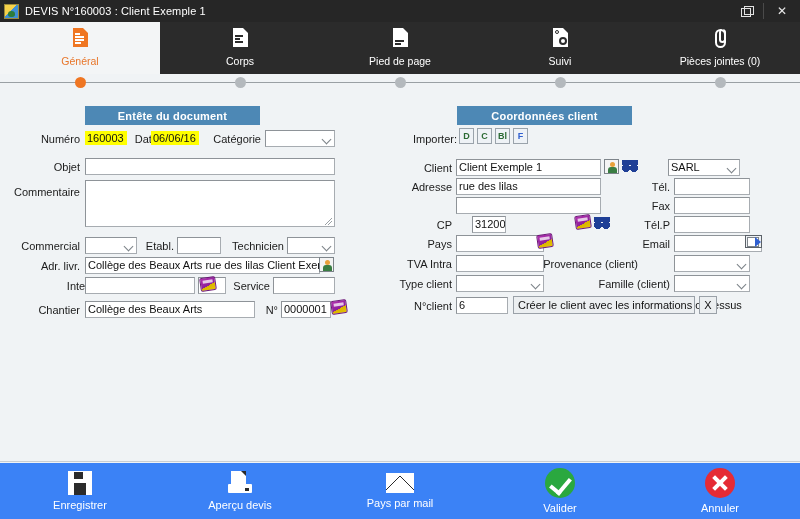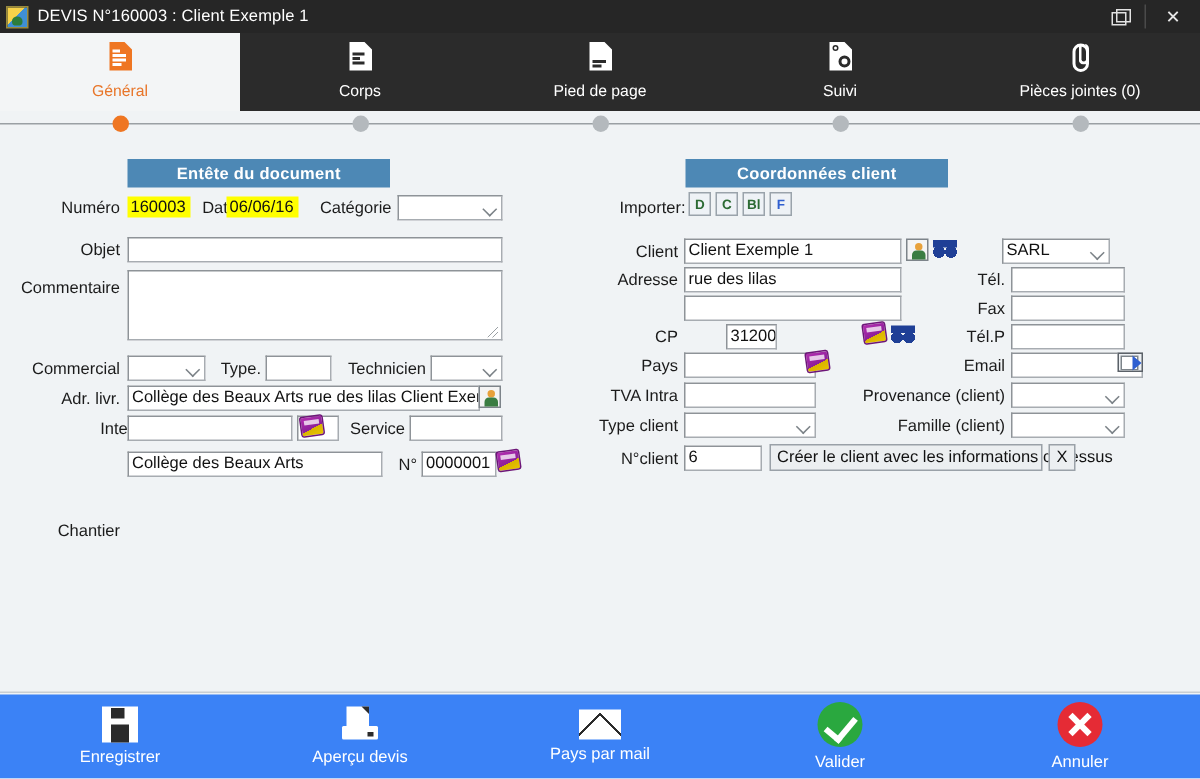--- a/index.html
+++ b/index.html
@@ -368,40 +368,40 @@
     <div class="ta" style="left:85px; top:88px; width:250px; height:47px;">
       <span></span>
       <span class="grip"></span>
     </div>
 
     <div class="lbl" style="left:8px; top:148px; width:72px;">Commercial</div>
     <div class="sel" style="left:85px; top:145px; width:52px;">
       <span></span>
       <span class="chev"></span>
     </div>
-    <div class="lbl" style="left:140px; top:148px; width:34px;">Type.</div>
+    <div class="lbl" style="left:140px; top:148px; width:34px;">Etabl.</div>
     <div class="fld" style="left:177px; top:145px; width:44px;"></div>
     <div class="lbl" style="left:222px; top:148px; width:62px;">Technicien</div>
     <div class="sel" style="left:287px; top:145px; width:48px;">
       <span></span>
       <span class="chev"></span>
     </div>
 
     <div class="lbl" style="left:8px; top:168px; width:72px;">Adr. livr.</div>
     <div class="fld" style="left:85px; top:165px; width:235px;">Collège des Beaux Arts rue des lilas  Client Exemple 1 TOULO</div>
     <div class="ipers" style="left:319px; top:165px;"></div>
 
     <div class="lbl" style="left:0px; top:188px; width:80px;margin-left:48px;">Interlocuteur</div>
     <div class="fld" style="left:85px; top:185px; width:110px;"></div>
     <div class="fld" style="left:198px; top:185px; width:28px;"></div>
     <div class="ibook" style="left:200px; top:185px;"></div>
     <div class="lbl" style="left:222px; top:188px; width:48px;">Service</div>
     <div class="fld" style="left:273px; top:185px; width:62px;"></div>
 
-    <div class="lbl" style="left:8px; top:212px; width:72px;margin-top:44px;">Chantier</div>
+    <div class="lbl" style="left:8px; top:212px; width:72px;">Chantier</div>
     <div class="fld" style="left:85px; top:209px; width:170px;">Collège des Beaux Arts</div>
     <div class="lbl" style="left:256px; top:212px; width:22px;">N°</div>
     <div class="fld" style="left:281px; top:209px; width:50px;">0000001</div>
     <div class="ibook" style="left:331px; top:208px;"></div>
 
     <div class="section-hdr" style="left:457px; top:14px; width:175px;">Coordonnées client</div>
 
     <div class="lbl" style="left:413px; top:41px; width:52px; text-align:left;">Importer:</div>
     <div class="impbtn" style="left:459px; top:36px;">D</div>
     <div class="impbtn" style="left:477px; top:36px;">C</div>
@@ -420,36 +420,36 @@
     <div class="lbl" style="left:390px; top:89px; width:62px;">Adresse</div>
     <div class="fld" style="left:456px; top:86px; width:145px;">rue des lilas</div>
     <div class="lbl" style="left:630px; top:89px; width:40px;">Tél.</div>
     <div class="fld" style="left:674px; top:86px; width:76px;"></div>
 
     <div class="fld" style="left:456px; top:105px; width:145px;"></div>
     <div class="lbl" style="left:630px; top:108px; width:40px;">Fax</div>
     <div class="fld" style="left:674px; top:105px; width:76px;"></div>
 
     <div class="lbl" style="left:410px; top:127px; width:42px;">CP</div>
-    <div class="fld" style="left:484px; top:124px; width:34px;">31200</div>
+    <div class="fld" style="left:472px; top:124px; width:34px;">31200</div>
     <div class="ibook" style="left:575px; top:123px;"></div>
     <div class="ibino" style="left:594px; top:125px;"></div>
     <div class="lbl" style="left:628px; top:127px; width:42px;">Tél.P</div>
     <div class="fld" style="left:674px; top:124px; width:76px;"></div>
 
     <div class="lbl" style="left:400px; top:146px; width:52px;">Pays</div>
     <div class="fld" style="left:456px; top:143px; width:88px;"></div>
     <div class="ibook" style="left:537px; top:142px;"></div>
     <div class="lbl" style="left:625px; top:146px; width:45px;">Email</div>
     <div class="fld" style="left:674px; top:143px; width:88px;"></div>
     <div class="imail" style="left:745px; top:143px;"></div>
 
     <div class="lbl" style="left:398px; top:166px; width:54px;">TVA Intra</div>
     <div class="fld" style="left:456px; top:163px; width:88px;"></div>
-    <div class="lbl" style="left:565px; top:166px; width:105px;text-align:right;">Provenance (client)</div>
+    <div class="lbl" style="left:533px; top:166px; width:105px;text-align:right;">Provenance (client)</div>
     <div class="sel" style="left:674px; top:163px; width:76px;">
       <span></span>
       <span class="chev"></span>
     </div>
 
     <div class="lbl" style="left:390px; top:186px; width:62px;">Type client</div>
     <div class="sel" style="left:456px; top:183px; width:88px;">
       <span></span>
       <span class="chev"></span>
     </div>

